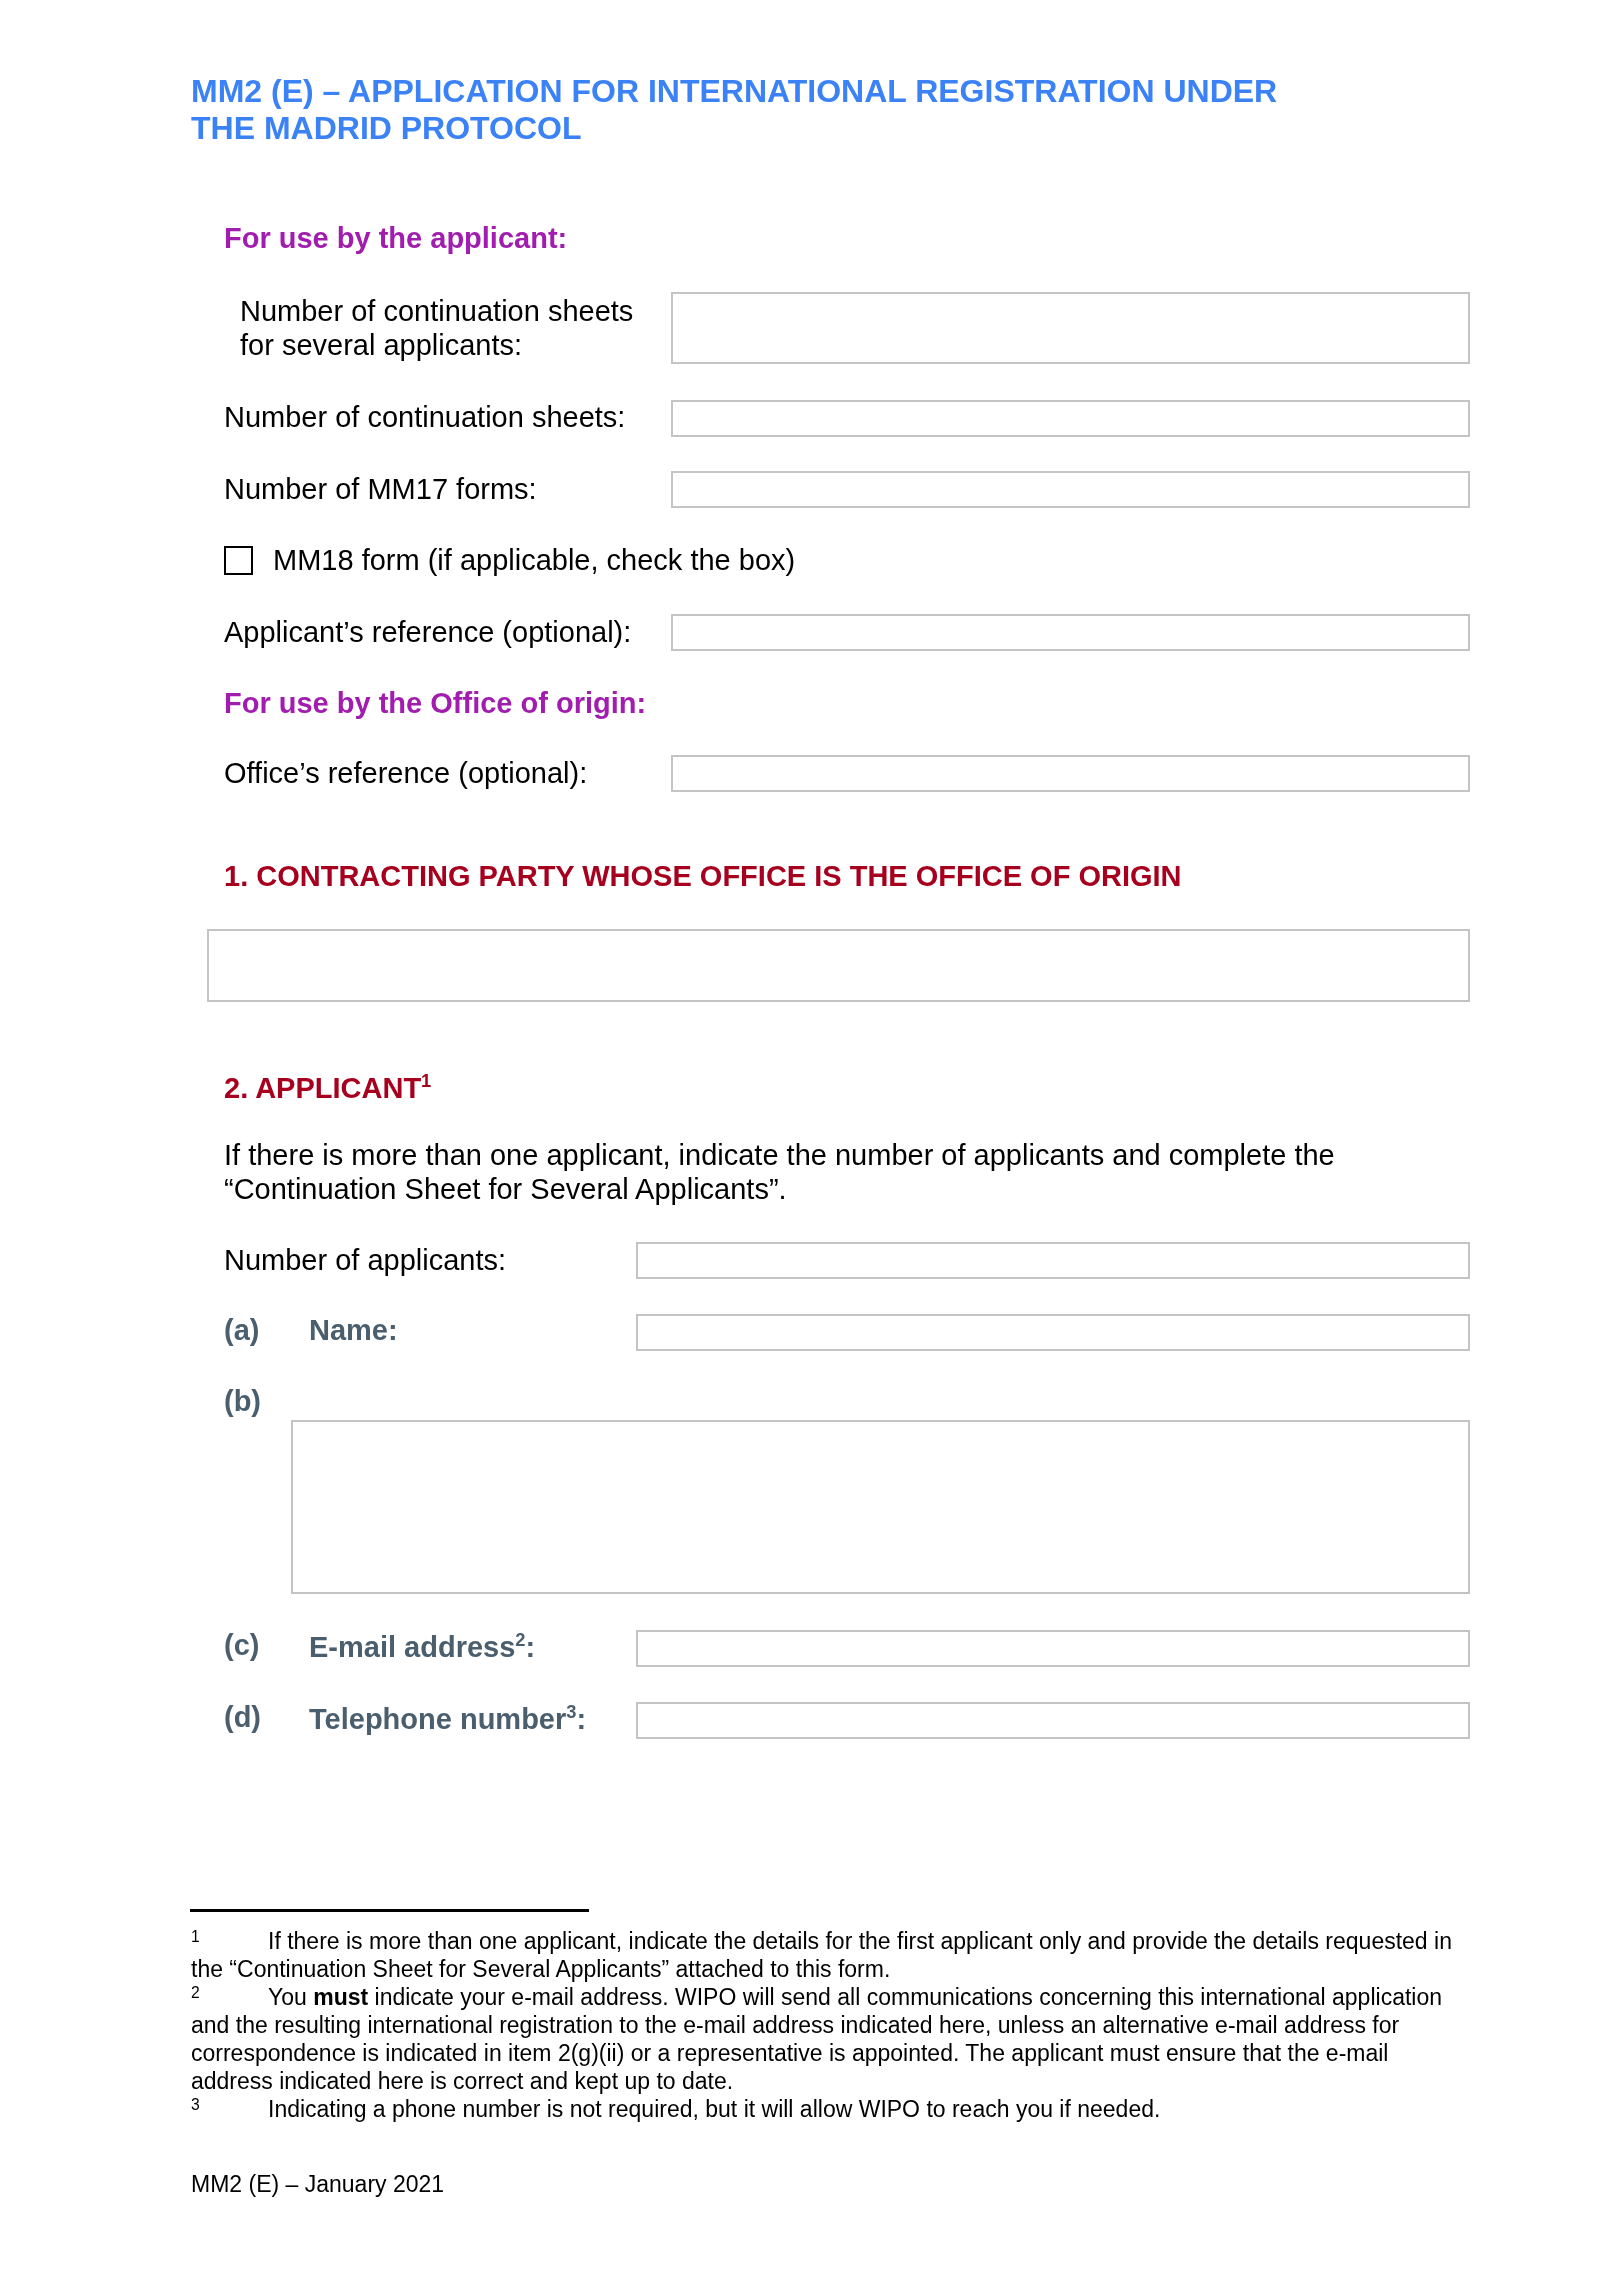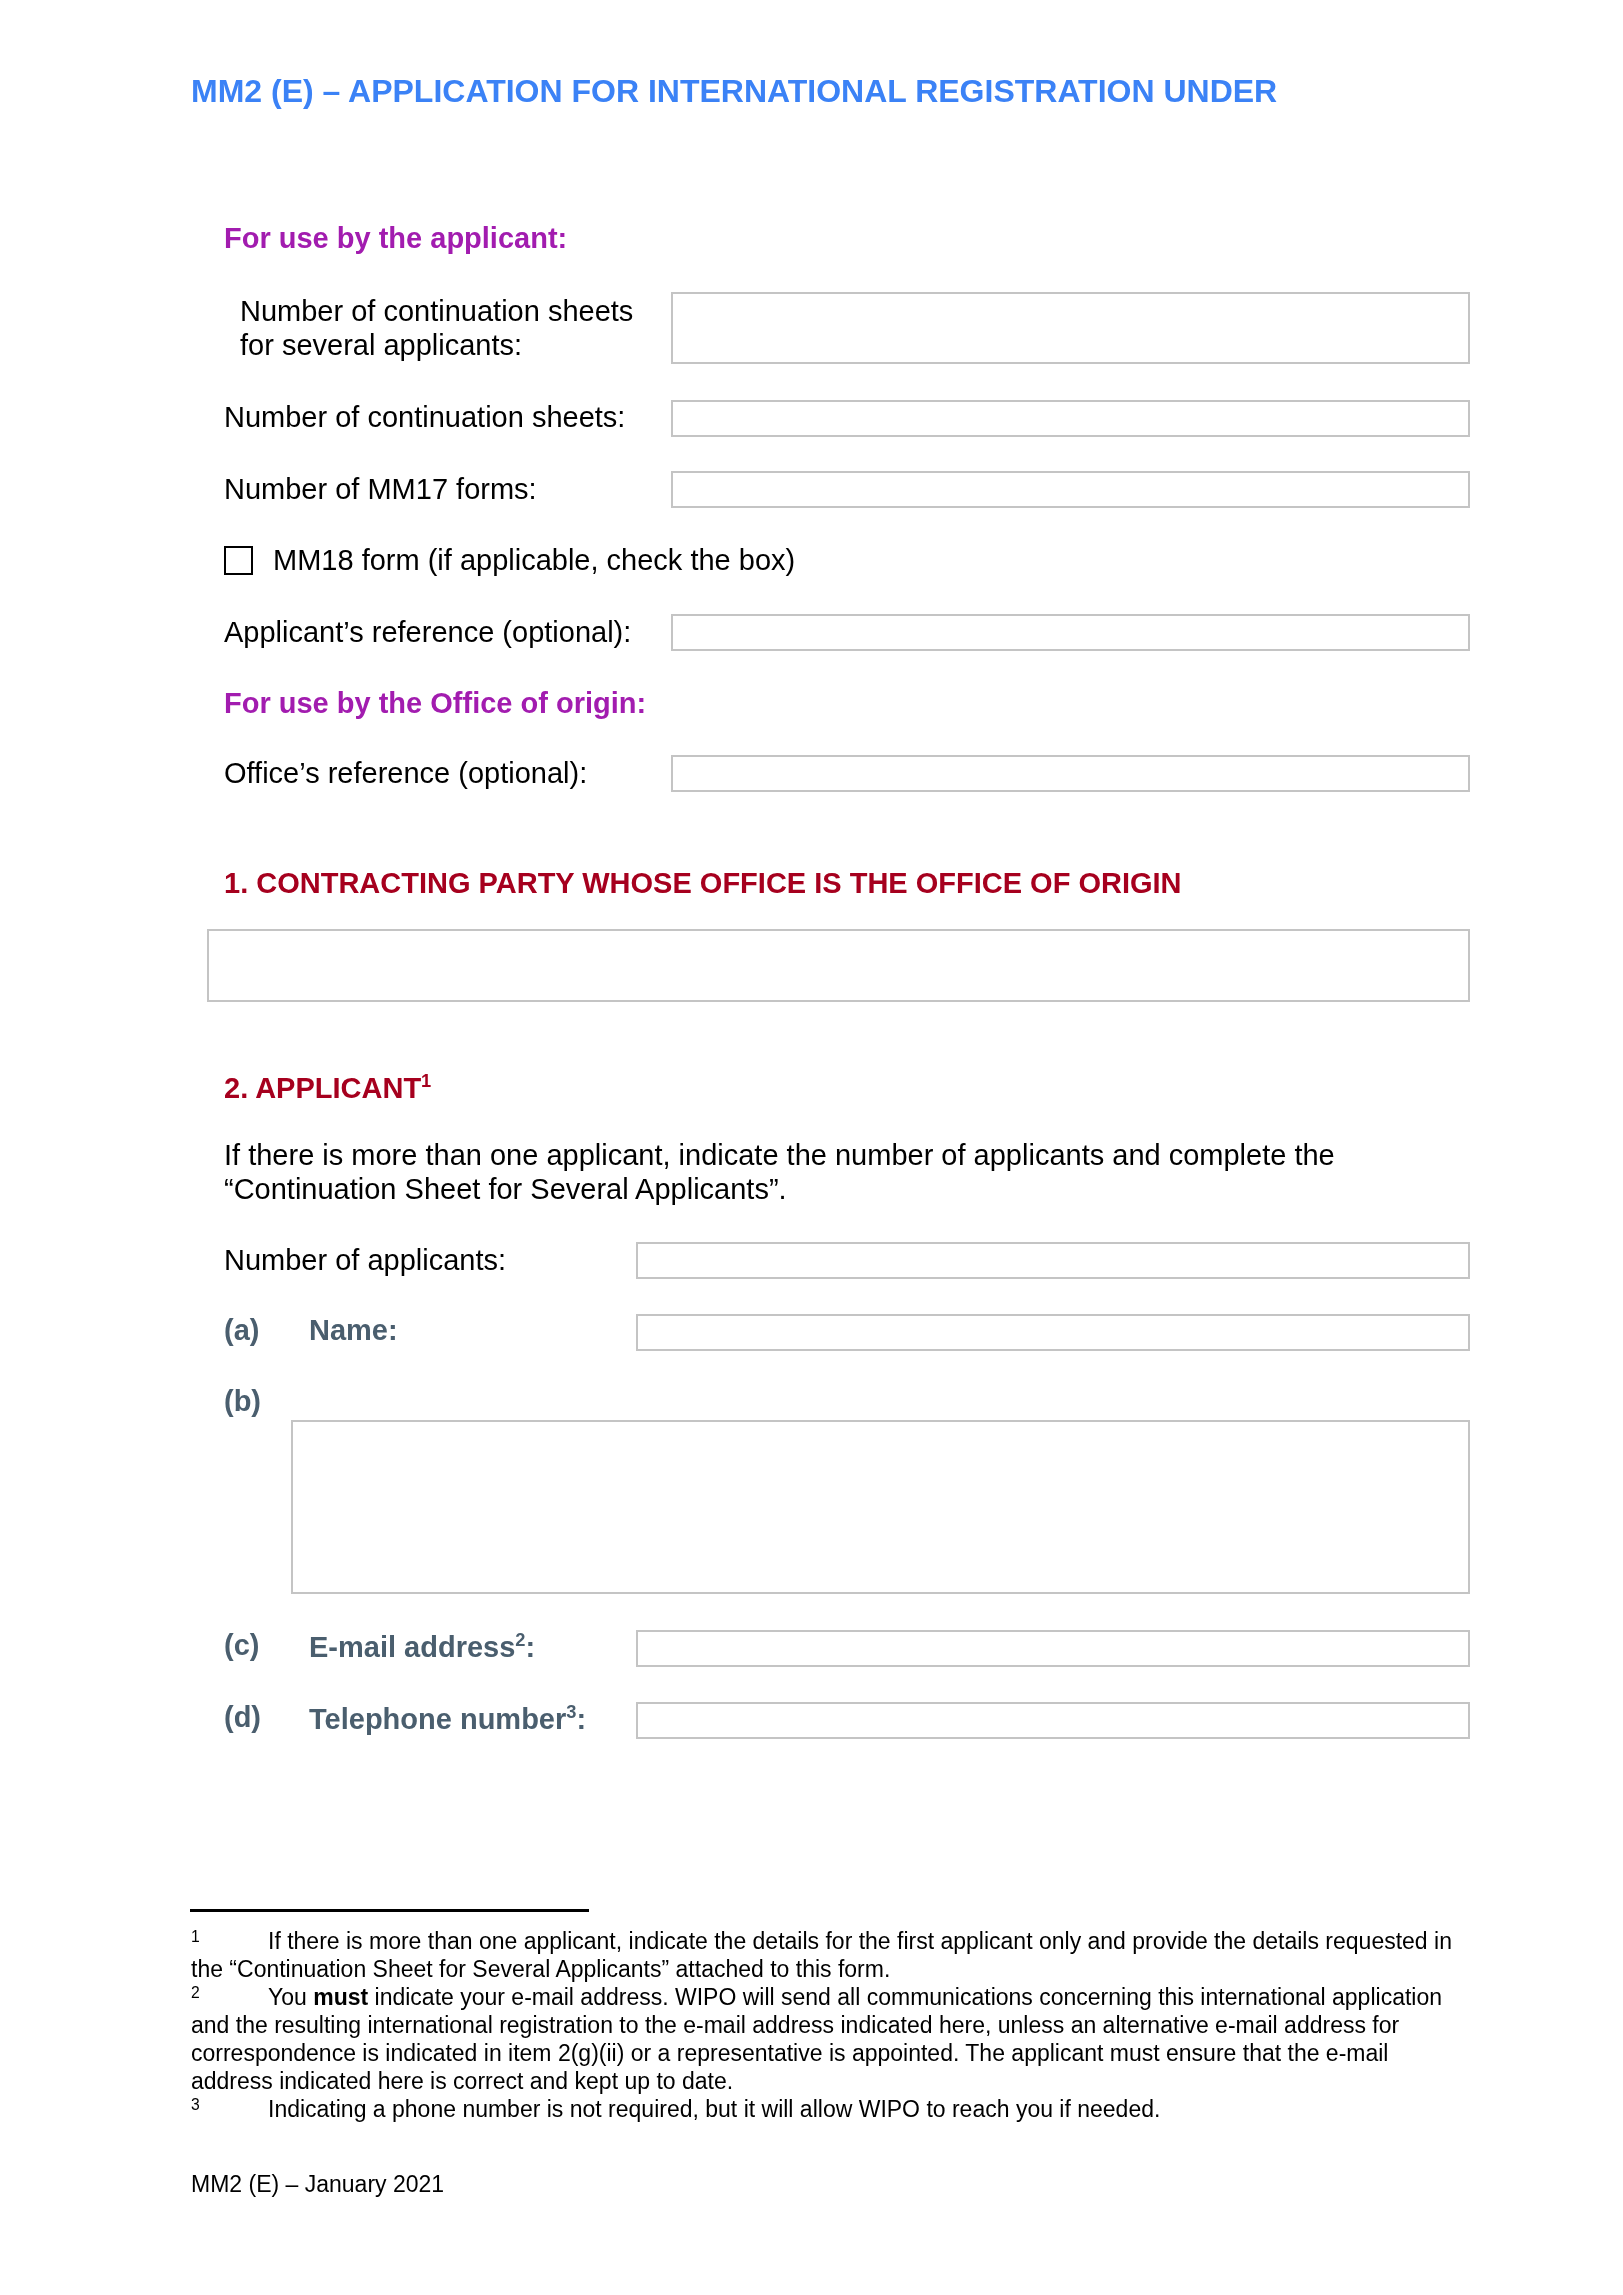--- a/index.html
+++ b/index.html
@@ -20,20 +20,21 @@
   .rule { position:absolute; left:190px; top:1909px; width:399px; height:2.6px; background:#000; }
   .fn { position:absolute; left:191px; width:1263px; font-size:23px; line-height:28px; }
   .fn .num { display:inline-block; width:77px; font-size:15.7px; vertical-align:top; line-height:19.6px; }
   .footer { left:191px; top:2171px; font-size:23px; }
 </style>
 </head>
 <body>
 
 <div class="abs title">
   <div>MM2 (E) – APPLICATION FOR INTERNATIONAL REGISTRATION UNDER</div>
+  <div>THE MADRID PROTOCOL</div>
 </div>
 
 <div class="abs subhead" style="left:224px; top:222px;">For use by the applicant:</div>
 
 <div class="abs label" style="left:240px; top:294px;">
   <div>Number of continuation sheets</div>
   <div>for several applicants:</div>
 </div>
 <div class="box" style="left:671px; top:292px; width:799px; height:72px;"></div>
 
@@ -46,21 +47,21 @@
 <div class="checkbox"></div>
 <div class="abs label" style="left:273px; top:543px;">MM18 form (if applicable, check the box)</div>
 
 <div class="abs label" style="left:224px; top:615px;">Applicant’s reference (optional):</div>
 <div class="box" style="left:671px; top:614px; width:799px; height:37px;"></div>
 
 <div class="abs subhead" style="left:224px; top:687px;">For use by the Office of origin:</div>
 <div class="abs label" style="left:224px; top:756px;">Office’s reference (optional):</div>
 <div class="box" style="left:671px; top:755px; width:799px; height:37px;"></div>
 
-<div class="abs sec" style="left:224px; top:860px;margin-top:7px;">1. CONTRACTING PARTY WHOSE OFFICE IS THE OFFICE OF ORIGIN</div>
+<div class="abs sec" style="left:224px; top:860px;">1. CONTRACTING PARTY WHOSE OFFICE IS THE OFFICE OF ORIGIN</div>
 <div class="box" style="left:207px; top:929px; width:1263px; height:73px;"></div>
 
 <div class="abs sec" style="left:224px; top:1070px;">
   <span>2. APPLICANT</span><sup>1</sup>
 </div>
 <div class="abs label" style="left:224px; top:1138px;">
   <div>If there is more than one applicant, indicate the number of applicants and complete the</div>
   <div>“Continuation Sheet for Several Applicants”.</div>
 </div>
 

